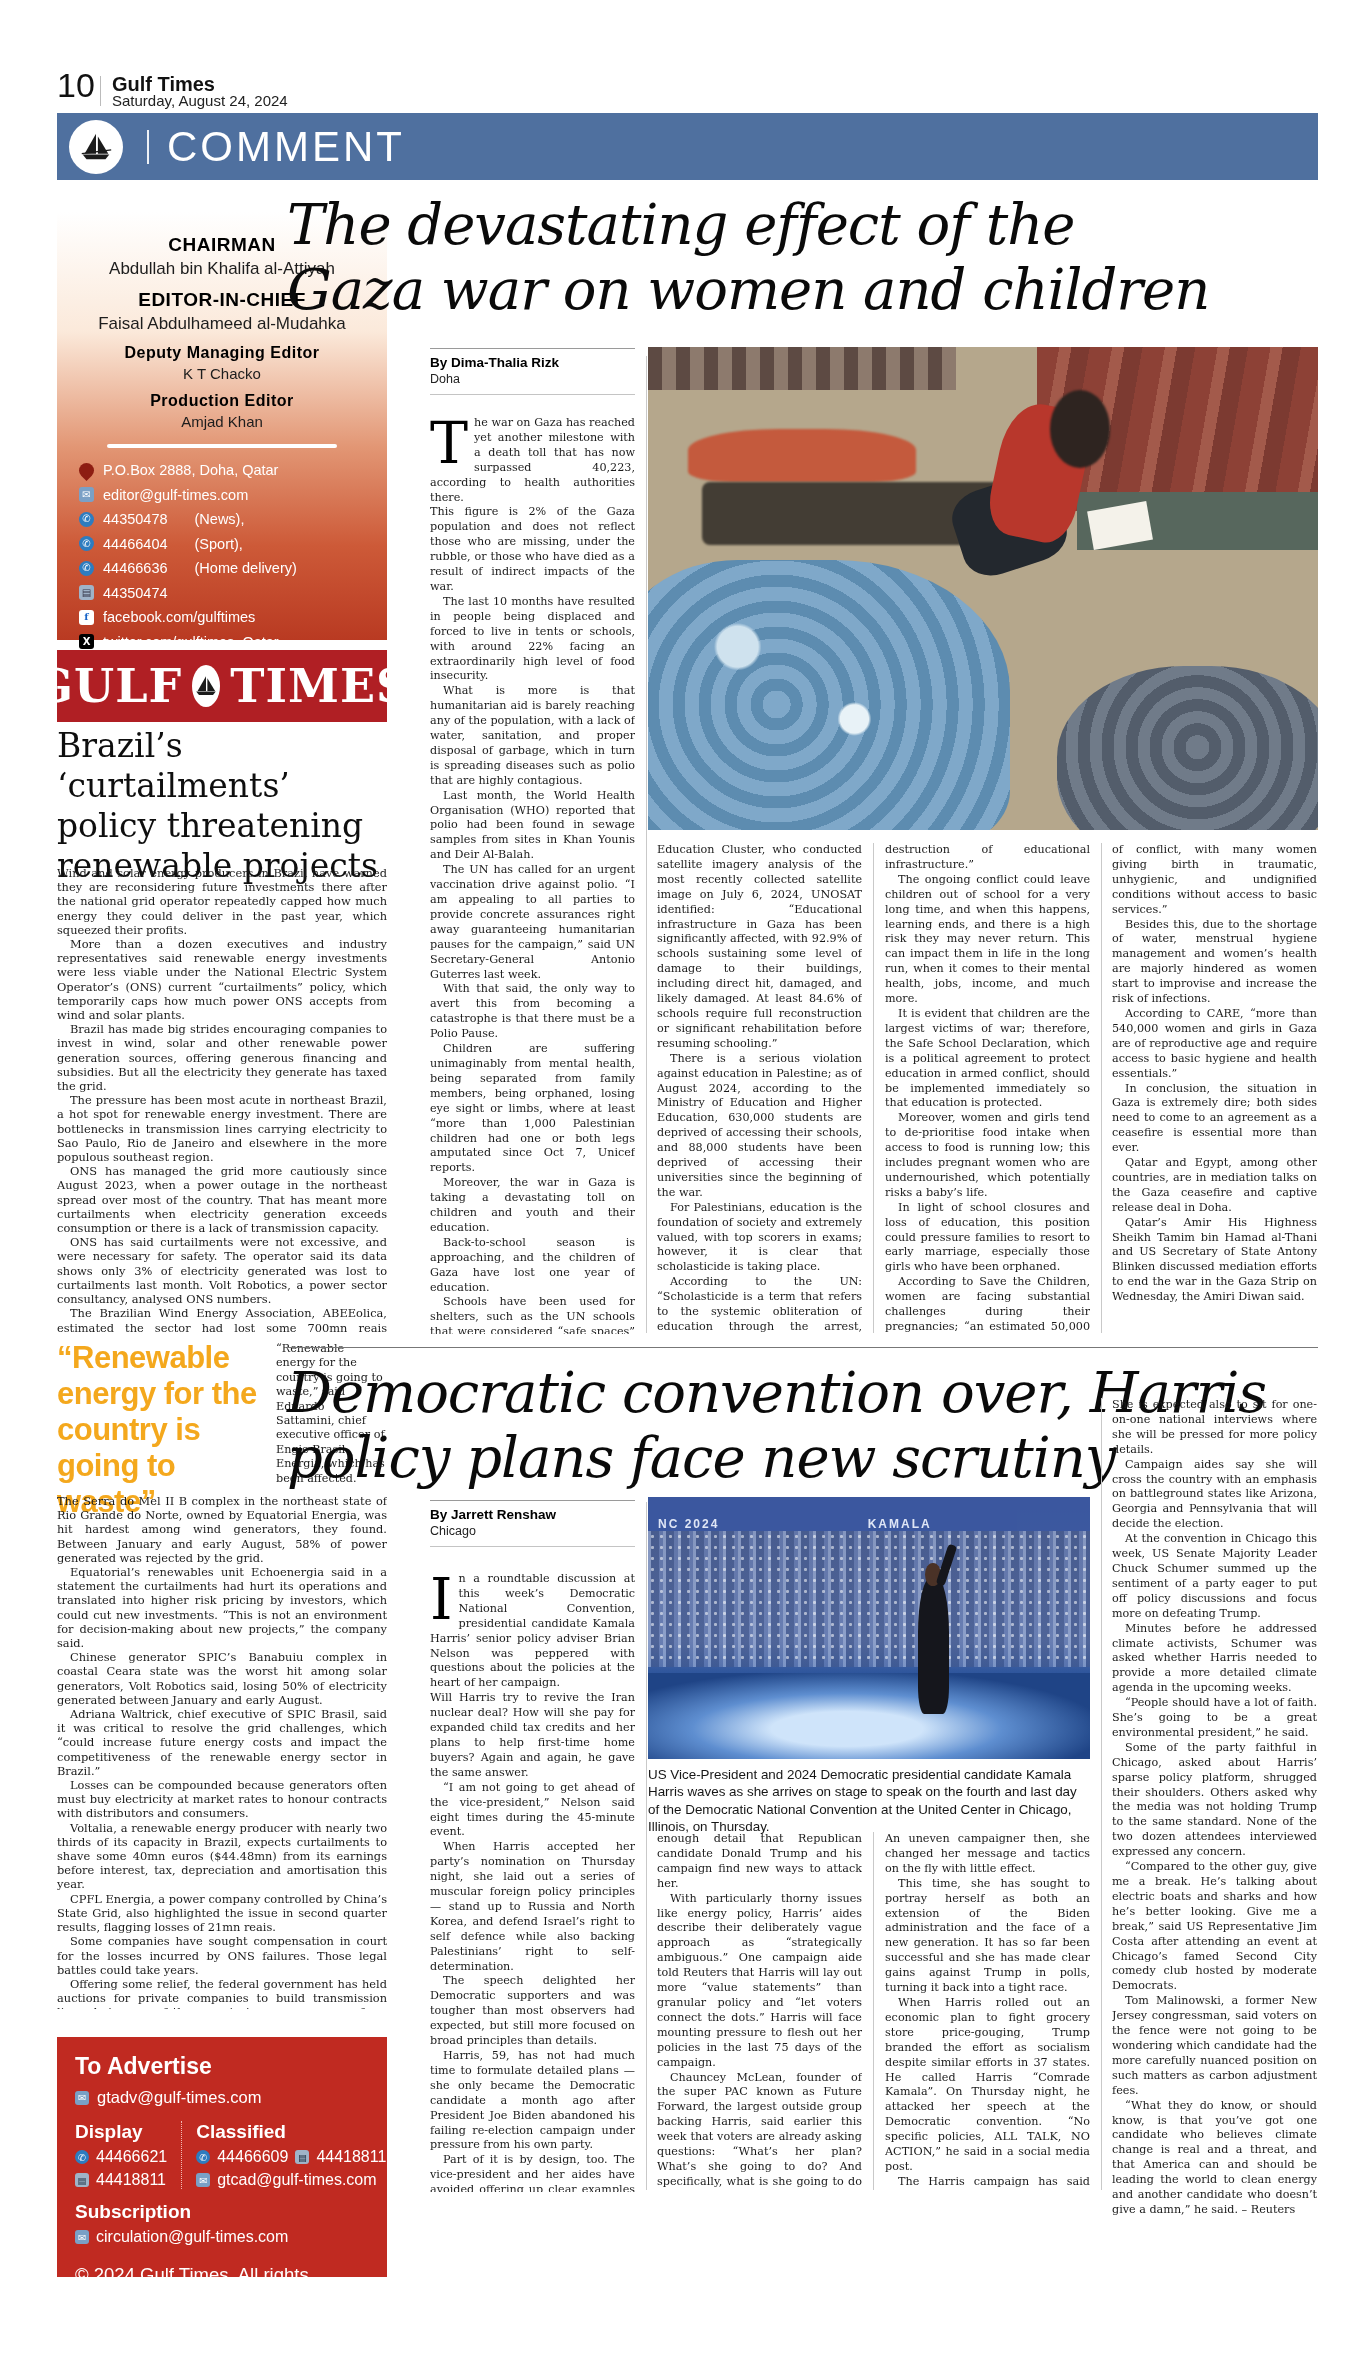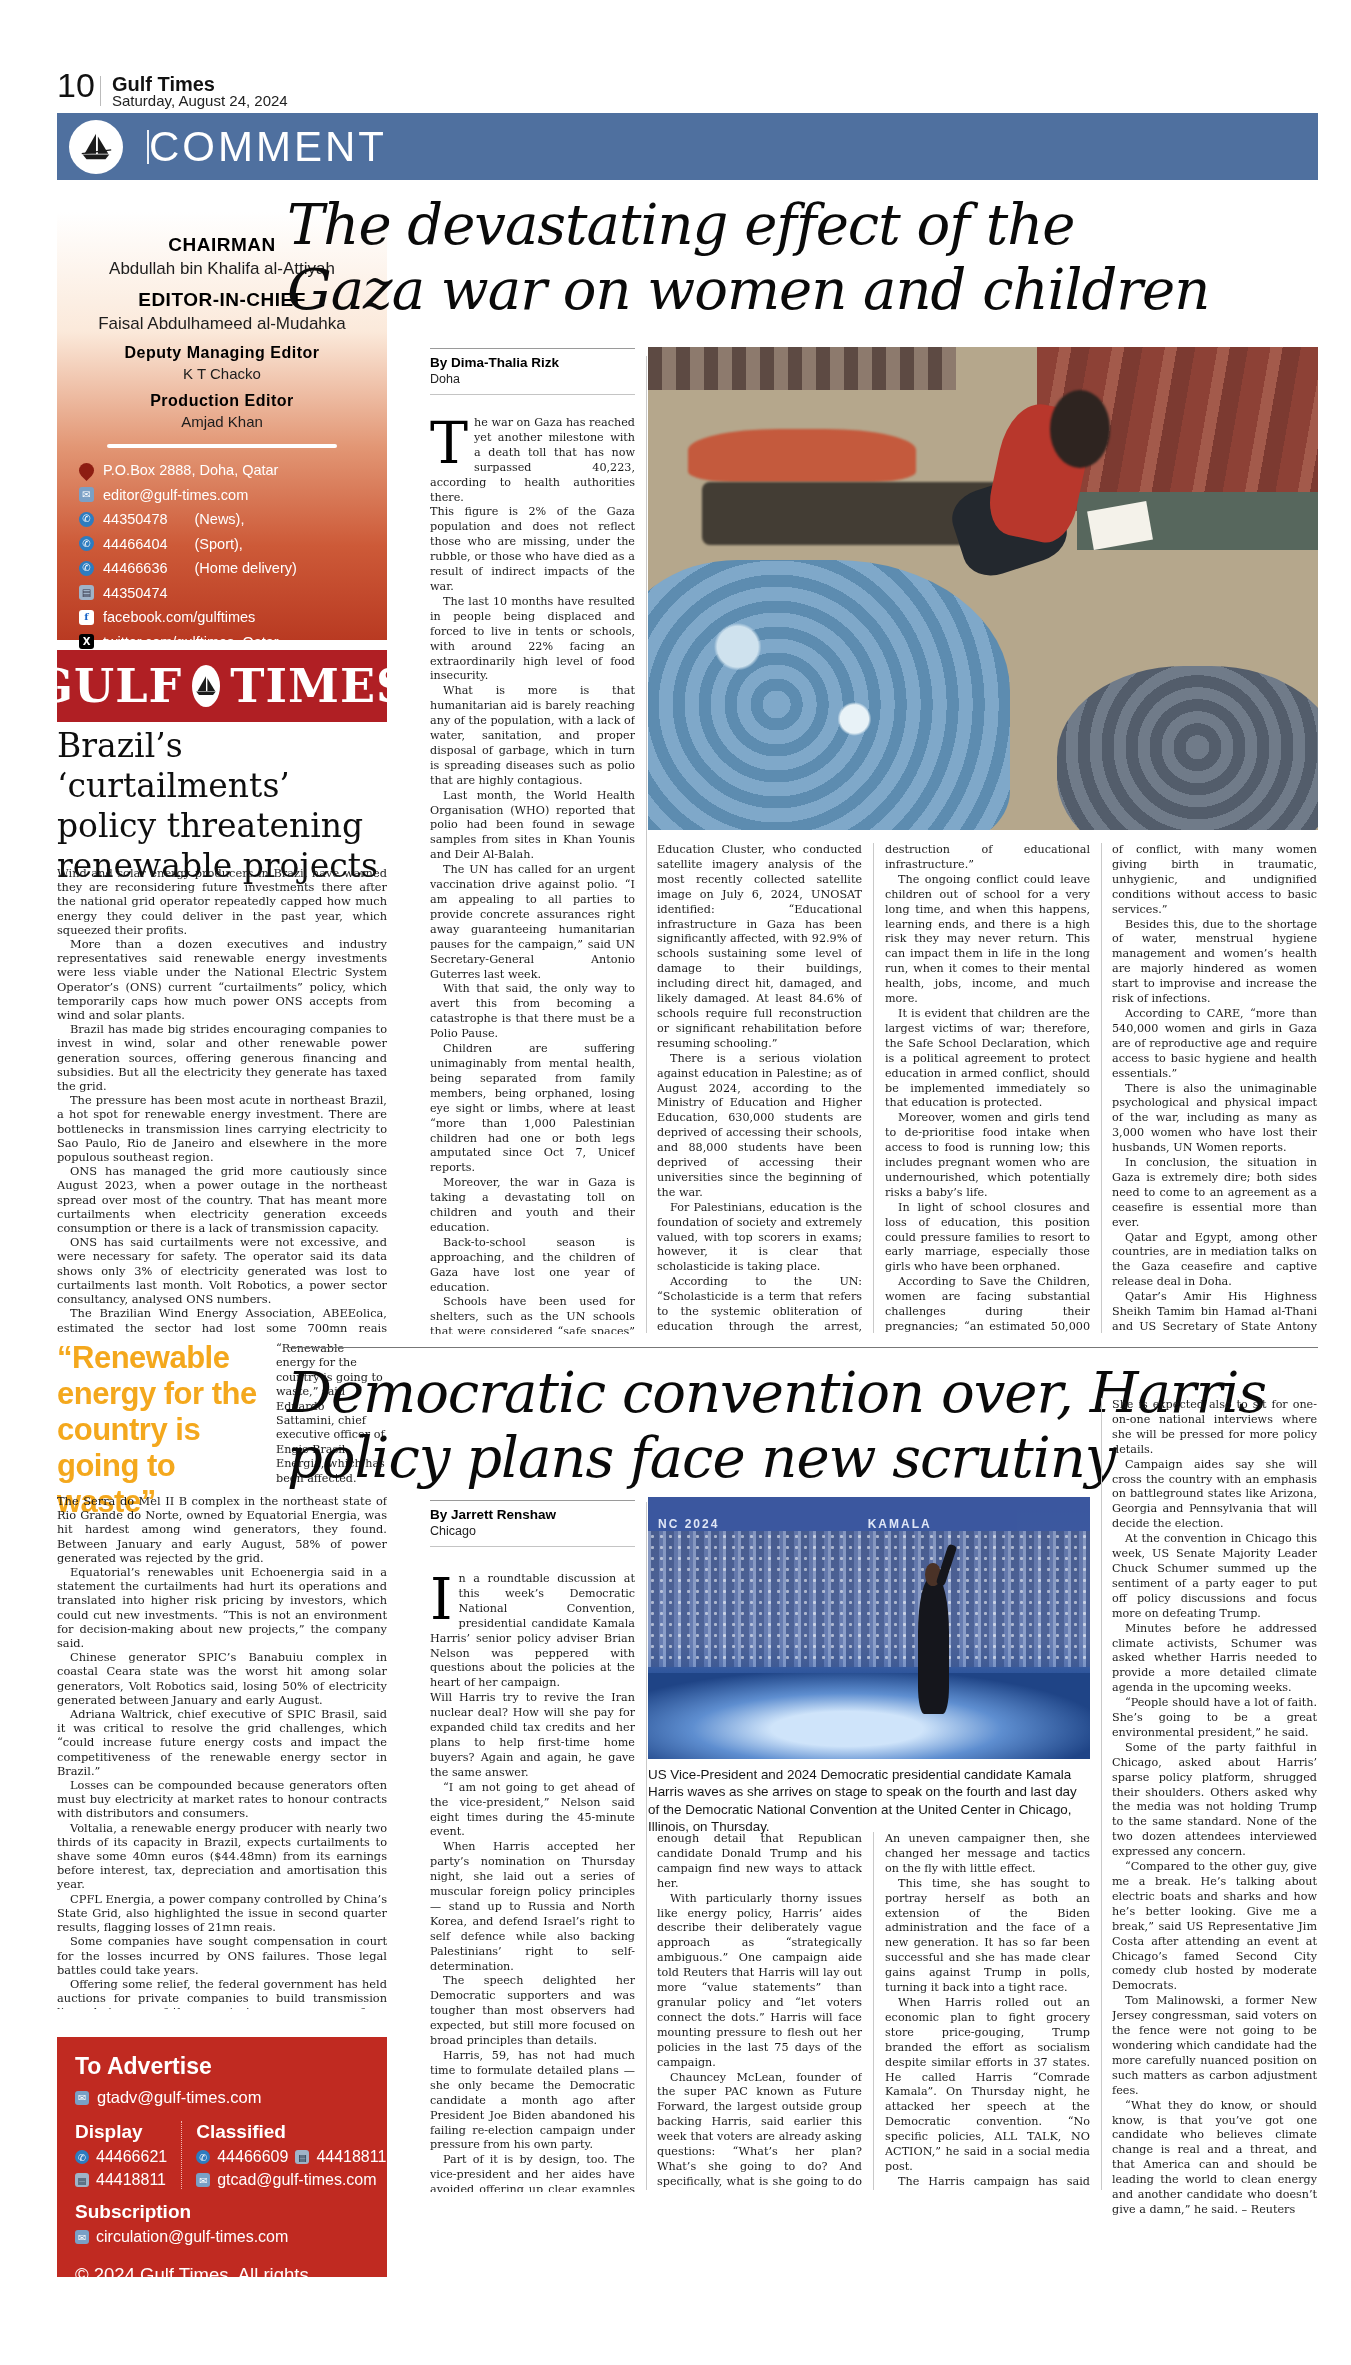--- a/index.html
+++ b/index.html
@@ -14,21 +14,21 @@
   
   .pagenum{font-family:"Liberation Sans",sans-serif;font-size:34px;color:#111;}
   .pubname{font-family:"Liberation Sans",sans-serif;font-weight:bold;font-size:20px;color:#111;line-height:17px;}
   .pubdate{font-family:"Liberation Sans",sans-serif;font-size:15px;color:#222;line-height:16px;}
   .headrule{width:1px;background:#bbb;}
 
   
   .banner{background:var(--banner-blue);display:flex;align-items:center;}
   .banner .circle{width:54px;height:54px;border-radius:50%;background:#fff;margin-left:12px;display:flex;align-items:center;justify-content:center;}
   .banner .sep{width:2px;height:34px;background:#fff;margin-left:24px;opacity:.9;}
-  .banner .sect{font-family:"Liberation Sans",sans-serif;font-size:42px;color:#fff;letter-spacing:3px;font-weight:400;}
+  .banner .sect{font-family:"Liberation Sans",sans-serif;font-size:42px;color:#fff;letter-spacing:3px;margin-left:18px;font-weight:400;}
 
   
   .masthead{background:linear-gradient(180deg,#ffffff 0%,#fbe9da 28%,#e29674 55%,#cd5a38 78%,var(--masthead-bottom) 100%);
     text-align:center;padding-top:12px;font-family:"Liberation Sans",sans-serif;}
   .mh-title{font-weight:bold;font-size:19px;color:#000;letter-spacing:.5px;margin-top:10px;}
   .mh-title.small{font-size:16px;}
   .mh-name{font-size:17px;color:#1d1d1d;margin-top:3px;}
   .mh-name.small{font-size:15px;}
   .mh-rule{width:230px;height:4px;background:#fff;margin:14px auto 10px auto;border-radius:2px;}
   .contacts{width:286px;margin:0 auto;text-align:left;}
@@ -314,21 +314,20 @@
     <p>The ongoing conflict could leave children out of school for a very long time, and when this happens, learning ends, and there is a high risk they may never return. This can impact them in life in the long run, when it comes to their mental health, jobs, income, and much more.</p>
     <p>It is evident that children are the largest victims of war; therefore, the Safe School Declaration, which is a political agreement to protect education in armed conflict, should be implemented immediately so that education is protected.</p>
     <p>Moreover, women and girls tend to de-prioritise food intake when access to food is running low; this includes pregnant women who are undernourished, which potentially risks a baby’s life.</p>
     <p>In light of school closures and loss of education, this position could pressure families to resort to early marriage, especially those girls who have been orphaned.</p>
     <p>According to Save the Children, women are facing substantial challenges during their pregnancies; “an estimated 50,000 babies have been born in Gaza over nine months</p>
   </div>
 <div class="abs bodycol" style="left:1112px;top:843px;width:205px;height:492px;">
     <p>of conflict, with many women giving birth in traumatic, unhygienic, and undignified conditions without access to basic services.”</p>
     <p>Besides this, due to the shortage of water, menstrual hygiene management and women’s health are majorly hindered as women start to improvise and increase the risk of infections.</p>
     <p>According to CARE, “more than 540,000 women and girls in Gaza are of reproductive age and require access to basic hygiene and health essentials.”</p>
-    <p>There is also the unimaginable psychological and physical impact of the war, including as many as 3,000 women who have lost their husbands, UN Women reports.</p>
     <p>In conclusion, the situation in Gaza is extremely dire; both sides need to come to an agreement as a ceasefire is essential more than ever.</p>
     <p>Qatar and Egypt, among other countries, are in mediation talks on the Gaza ceasefire and captive release deal in Doha.</p>
     <p>Qatar’s Amir His Highness Sheikh Tamim bin Hamad al-Thani and US Secretary of State Antony Blinken discussed mediation efforts to end the war in the Gaza Strip on Wednesday, the Amiri Diwan said.</p>
   </div>
 
 <div class="abs vrule" style="left:646px;top:356px;height:977px;"></div>
 <div class="abs vrule" style="left:873px;top:843px;height:490px;"></div>
 <div class="abs vrule" style="left:1101px;top:843px;height:490px;"></div>
 
 <div class="abs" style="left:287px;top:1347px;width:1031px;height:1px;background:#777;"></div>

